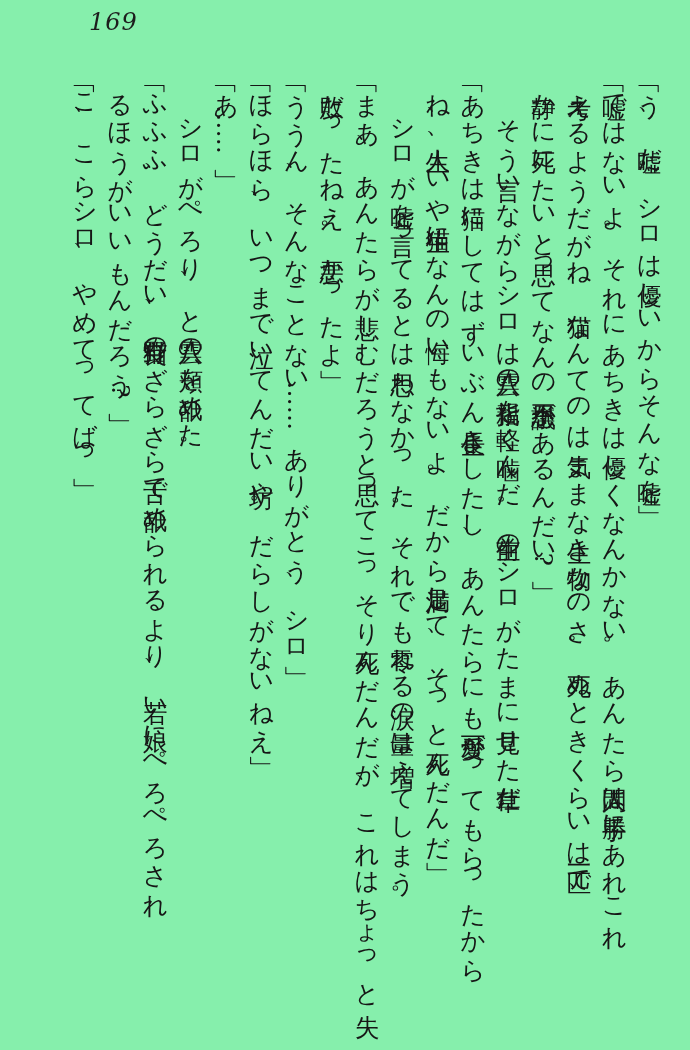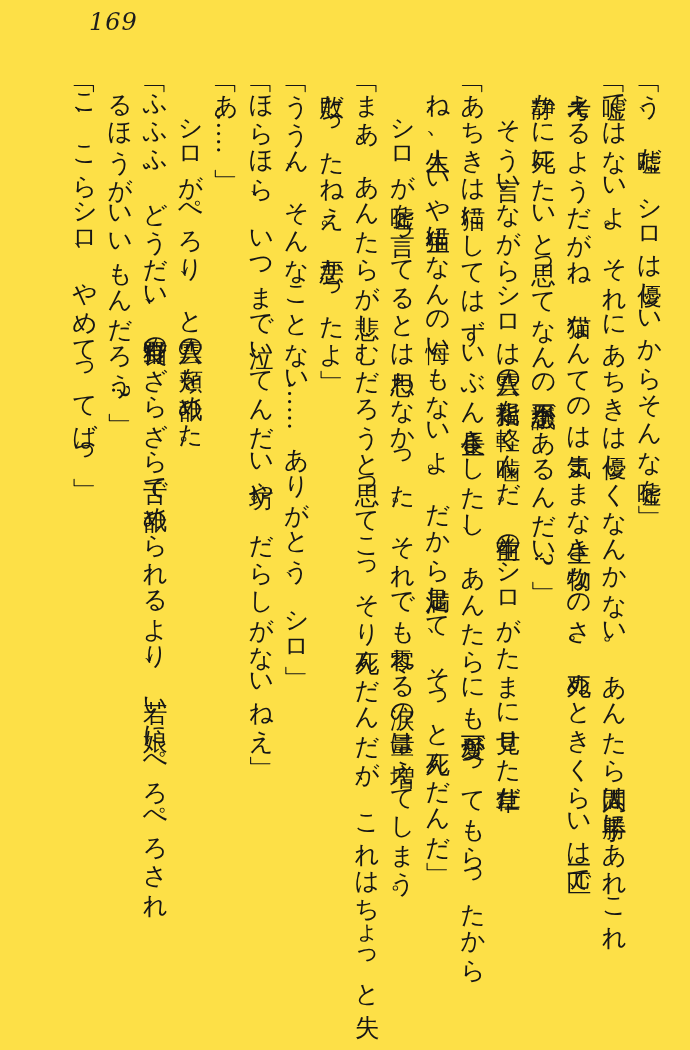--- a/index.html
+++ b/index.html
@@ -5,21 +5,21 @@
   html, body {
     margin: 0;
     padding: 0;
     background: #e8e8e8;
   }
   .page {
     position: relative;
     width: 690px;
     height: 1050px;
     margin: 0 auto;
-    background: #fde047;
+    background: #86efac;
     overflow: hidden;
     font-family: "DejaVu Serif", "Liberation Serif", serif;
   }
   .page-number {
     position: absolute;
     top: 8px;
     left: 89px;
     font-size: 24px;
     font-style: italic;
     color: #1d1d1d;

